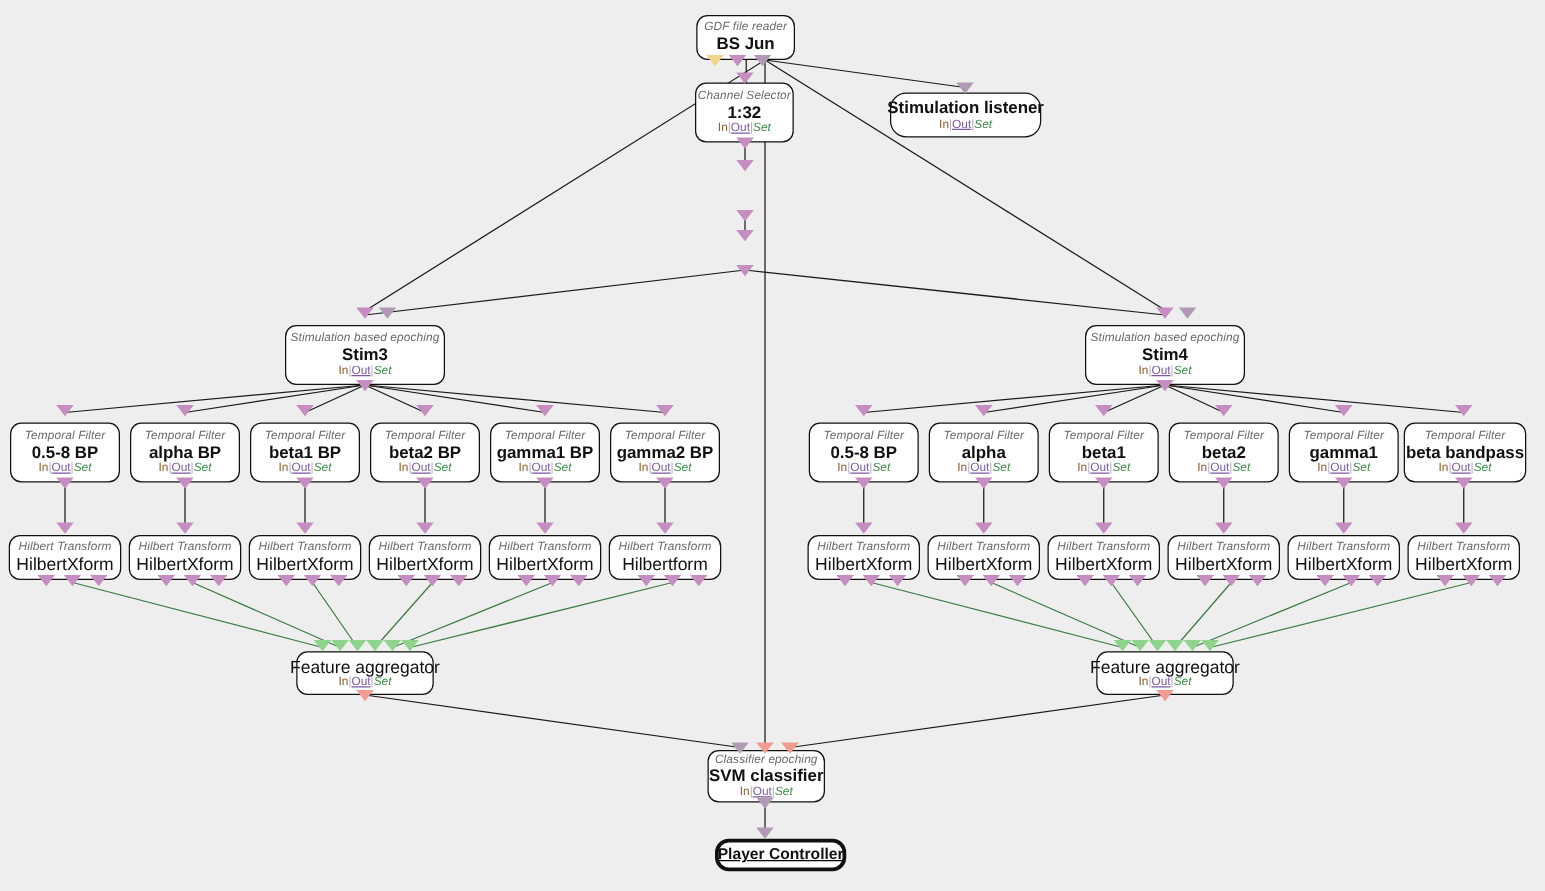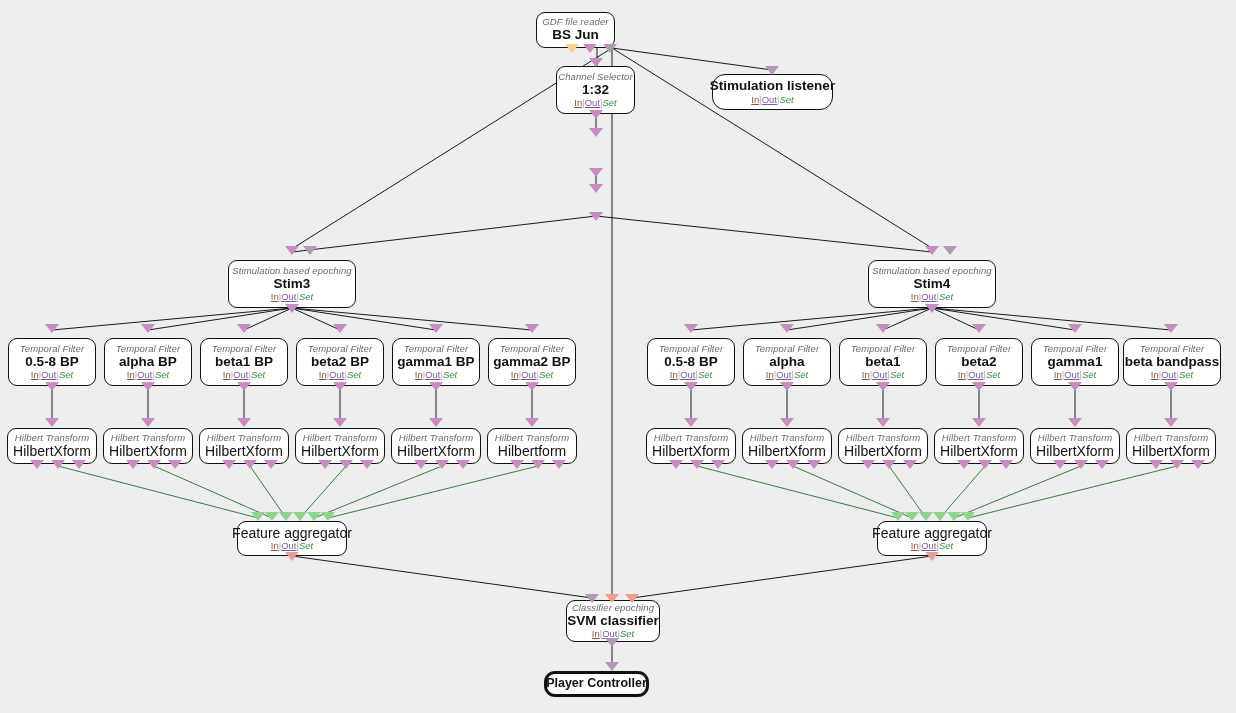--- a/index.html
+++ b/index.html
@@ -53,21 +53,21 @@
     font-size:13.5px;
     color:#111111;
     white-space:nowrap;
   }
   .n-title.plain{font-weight:normal;font-size:14px;}
   .n-ios{
     font-size:9.5px;
     white-space:nowrap;
     margin-top:1px;
   }
-  .io-in{color:#8a5a2b;text-decoration:underline;}
+  .io-in{color:#8a5a2b;}
   .io-sep{color:#b7a9bd;}
   .io-out{color:#7b5aa6;text-decoration:underline;}
   .io-set{color:#3d8b4a;font-style:italic;}
 
   .arrow{
     position:absolute;
     width:0;height:0;
     border-left:7px solid transparent;
     border-right:7px solid transparent;
     z-index:4;
@@ -150,21 +150,21 @@
 
       <path d="M 697 466 L 898 518"></path>
       <path d="M 793 466 L 912 518"></path>
       <path d="M 889 466 L 926 518"></path>
       <path d="M 985 466 L 940 518"></path>
       <path d="M 1081 466 L 954 518"></path>
       <path d="M 1177 466 L 968 518"></path>
     </g>
   </svg>
 
-  <div class="node" style="left:536px;top:12px;width:79px;height:36px;">
+  <div class="node" style="left:557px;top:12px;width:79px;height:36px;">
     <div class="n-sub">GDF file reader</div>
     <div class="n-title">BS Jun</div>
   </div>
   <div class="arrow yel" style="left:565px;top:44px;"></div>
   <div class="arrow sig" style="left:583px;top:44px;"></div>
   <div class="arrow stim" style="left:603px;top:44px;"></div>
 
   <div class="arrow sig" style="left:589px;top:58px;"></div>
   <div class="node" style="left:556px;top:66px;width:79px;height:48px;">
     <div class="n-sub">Channel Selector</div>
@@ -435,17 +435,17 @@
   <div class="arrow red" style="left:605px;top:594px;"></div>
   <div class="arrow red" style="left:625px;top:594px;"></div>
   <div class="node" style="left:566px;top:600px;width:94px;height:42px;">
     <div class="n-sub">Classifier epoching</div>
     <div class="n-title">SVM classifier</div>
     <div class="n-ios"><span class="io-in">In</span><span class="io-sep">|</span><span class="io-out">Out</span><span class="io-sep">|</span><span class="io-set">Set</span></div>
   </div>
   <div class="arrow stim" style="left:605px;top:638px;"></div>
 
   <div class="arrow stim" style="left:605px;top:662px;"></div>
-  <div class="node thick" style="left:544px;top:671px;width:105px;height:26px;">
+  <div class="node thick" style="left:572px;top:671px;width:105px;height:26px;text-decoration:underline;">
     <div class="n-title" style="font-size:12.5px;">Player Controller</div>
   </div>
 
 </div>
 
 </body></html>

